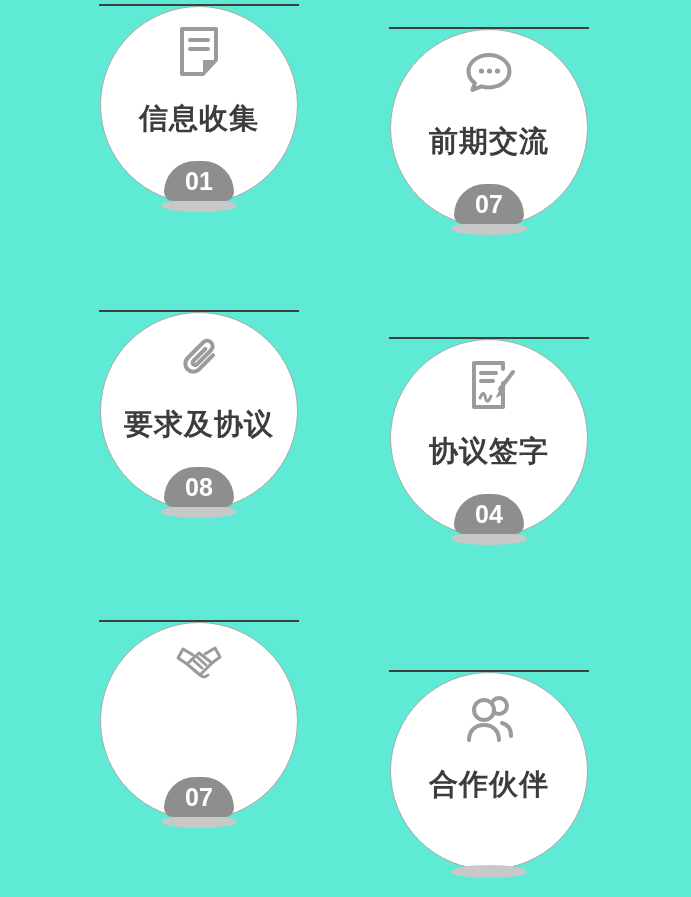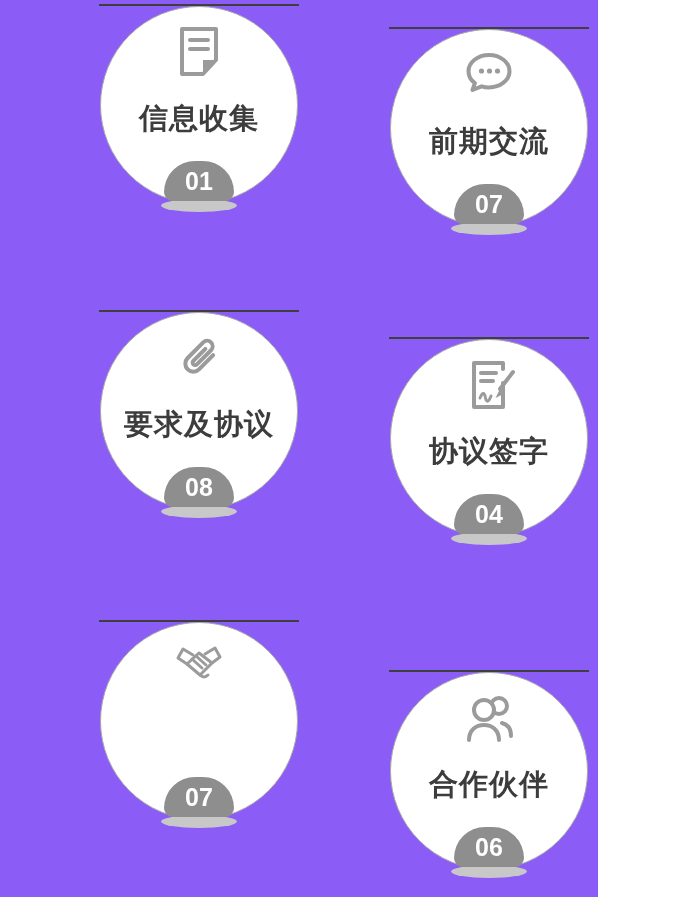--- a/index.html
+++ b/index.html
@@ -1,17 +1,17 @@
 <!DOCTYPE html>
 <html style="--line: #3f3f3f; --circle-border: #a9a9a9; --icon: #9b9b9b; --label: #3c3c3c; --badge-bg: #8e8e8e; --badge-text: #ffffff; --badge-shadow: #c8c8c8;"><head>
 <meta charset="utf-8">
 <style>
   html,body{margin:0;padding:0;background:#ffffff;}
   body{font-family:"Liberation Sans","DejaVu Sans",sans-serif;}
-  .canvas{position:relative;width:598px;height:897px;background:#8b5cf6;overflow:hidden;}
+  .canvas{position:relative;width:691px;height:897px;background:#5eead4;overflow:hidden;}
 
   .step{position:absolute;width:200px;height:214px;}
   .top-line{position:absolute;top:0;left:0;width:200px;height:0;
             border-top:2px solid var(--line,#3f3f3f);}
   .circle{position:absolute;top:2px;left:1px;width:196px;height:196px;
           border:1px solid var(--circle-border,#a9a9a9);border-radius:50%;
           background:#fff;}
 
   .icon{position:absolute;top:13px;left:50%;transform:translateX(-50%);
         width:64px;height:64px;}
@@ -135,18 +135,17 @@
     <div class="circle">
       <div class="icon">
         <svg viewBox="0 0 64 64" width="64" height="64">
           <circle class="wh" cx="42" cy="20" r="8"></circle>
           <path class="st" d="M45 37 c6 1.5 9 6.5 9 13"></path>
           <circle class="wh" cx="27" cy="24" r="10"></circle>
           <path class="wh" d="M12 54 c0-10 7-15 15-15 s15 5 15 15"></path>
         </svg>
       </div>
       <div class="label">合作伙伴</div>
-      <div class="badge">06</div>
       <div class="badge-shadow"></div>
     </div>
   </div>
 
 </div>
 
 </body></html>

